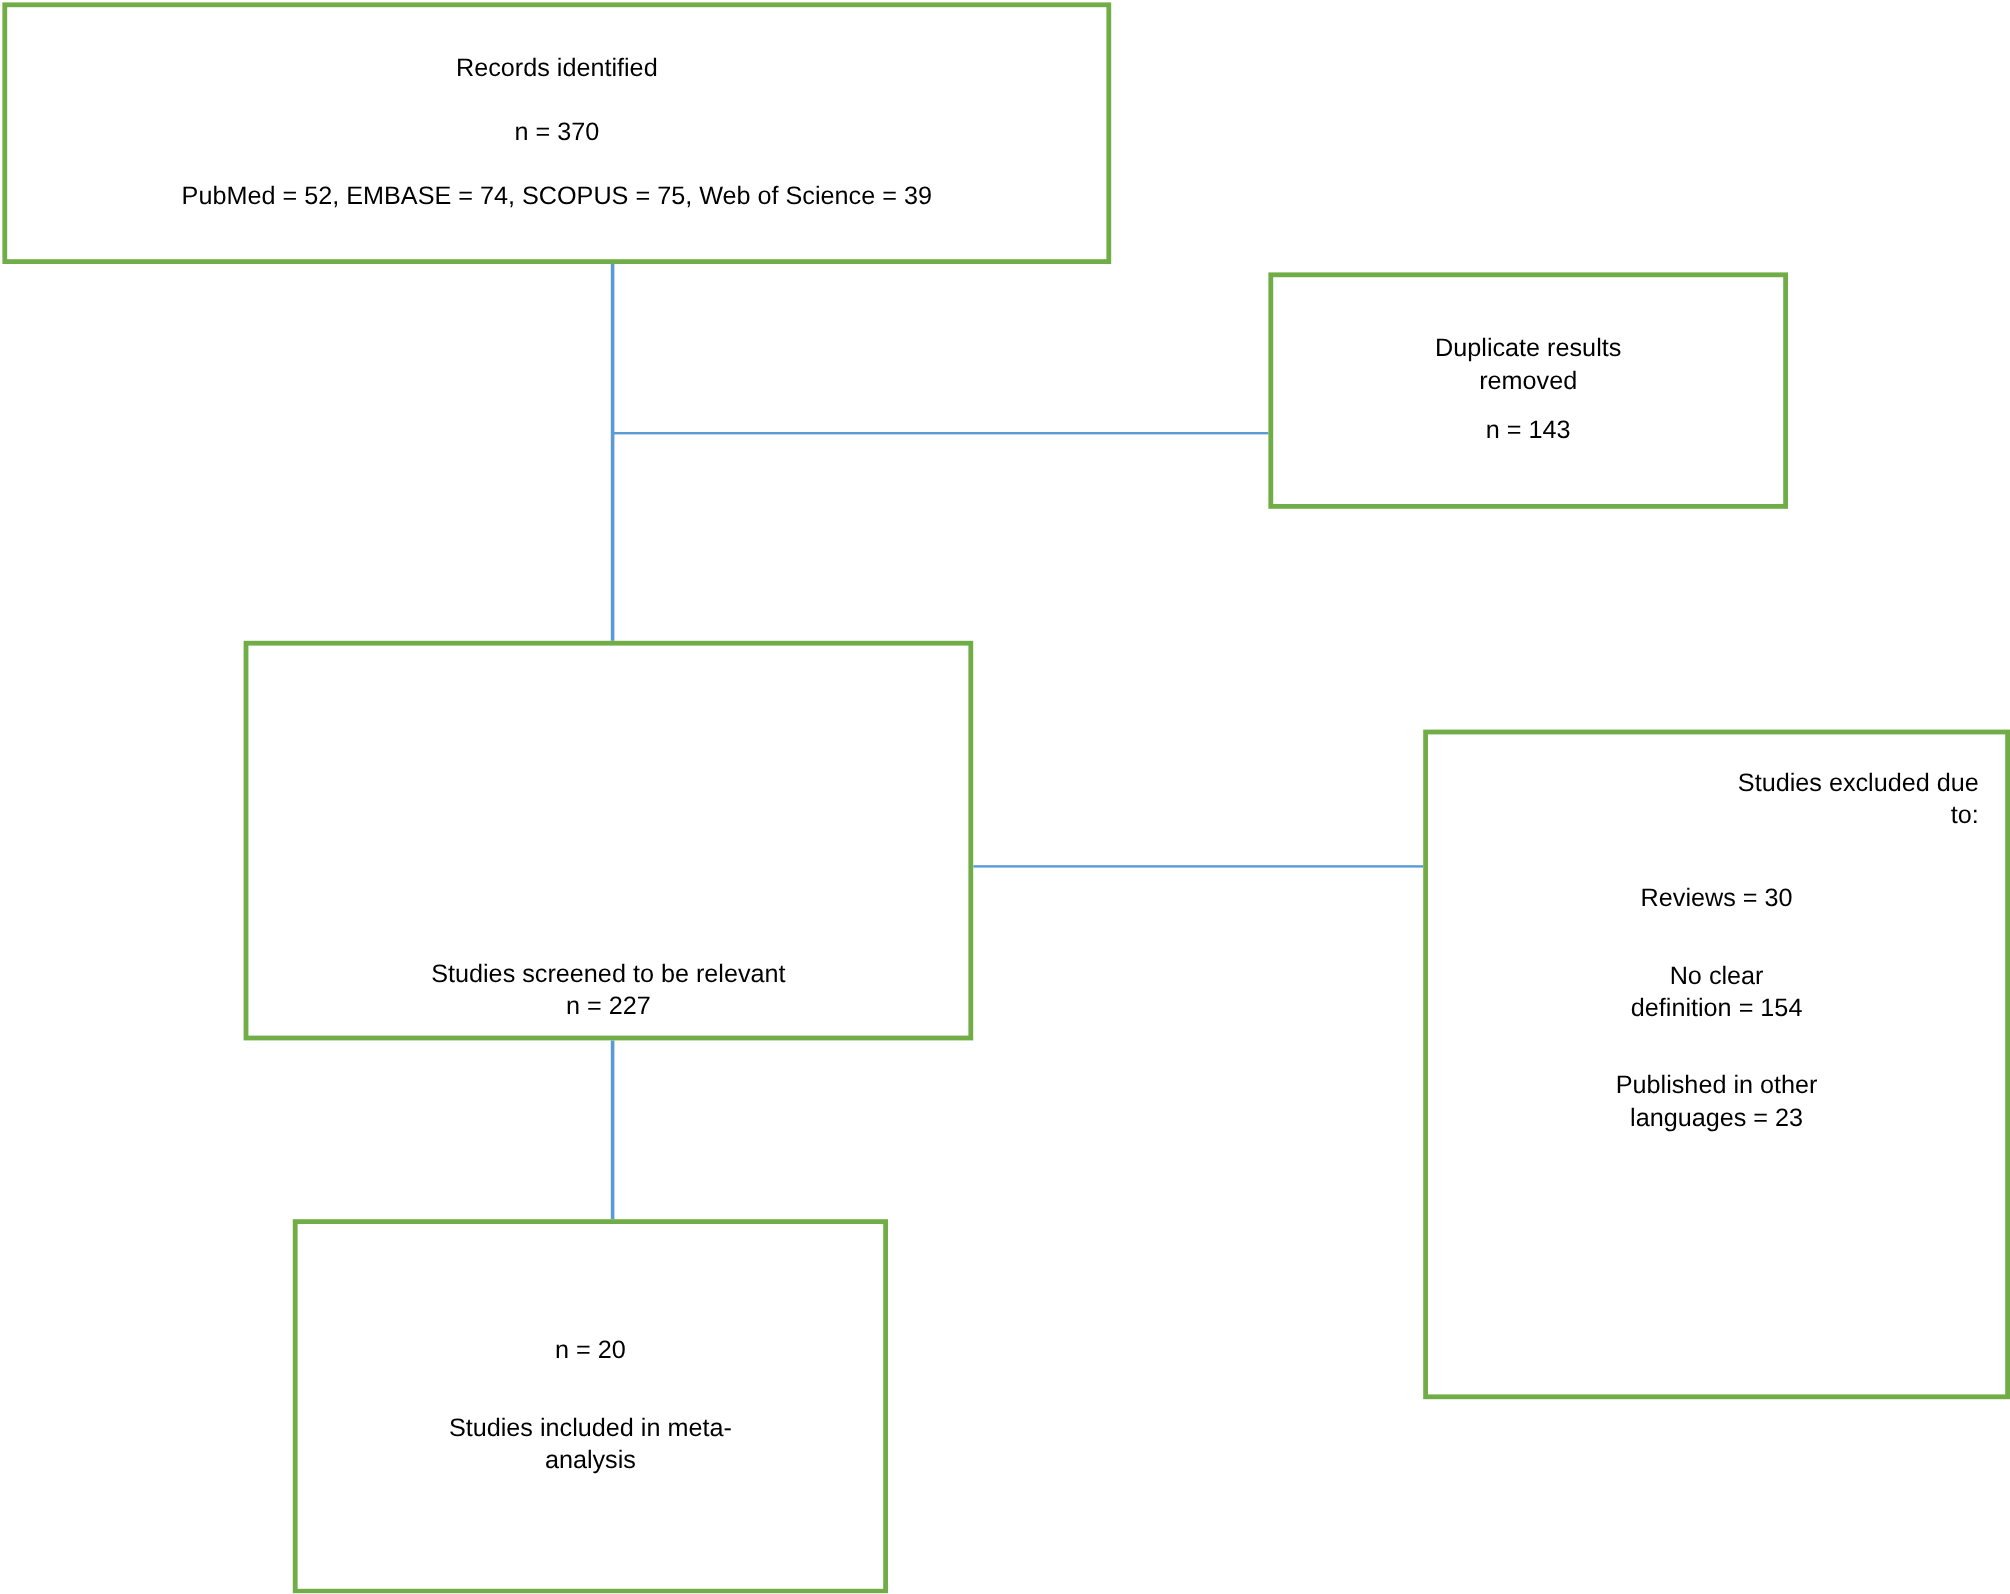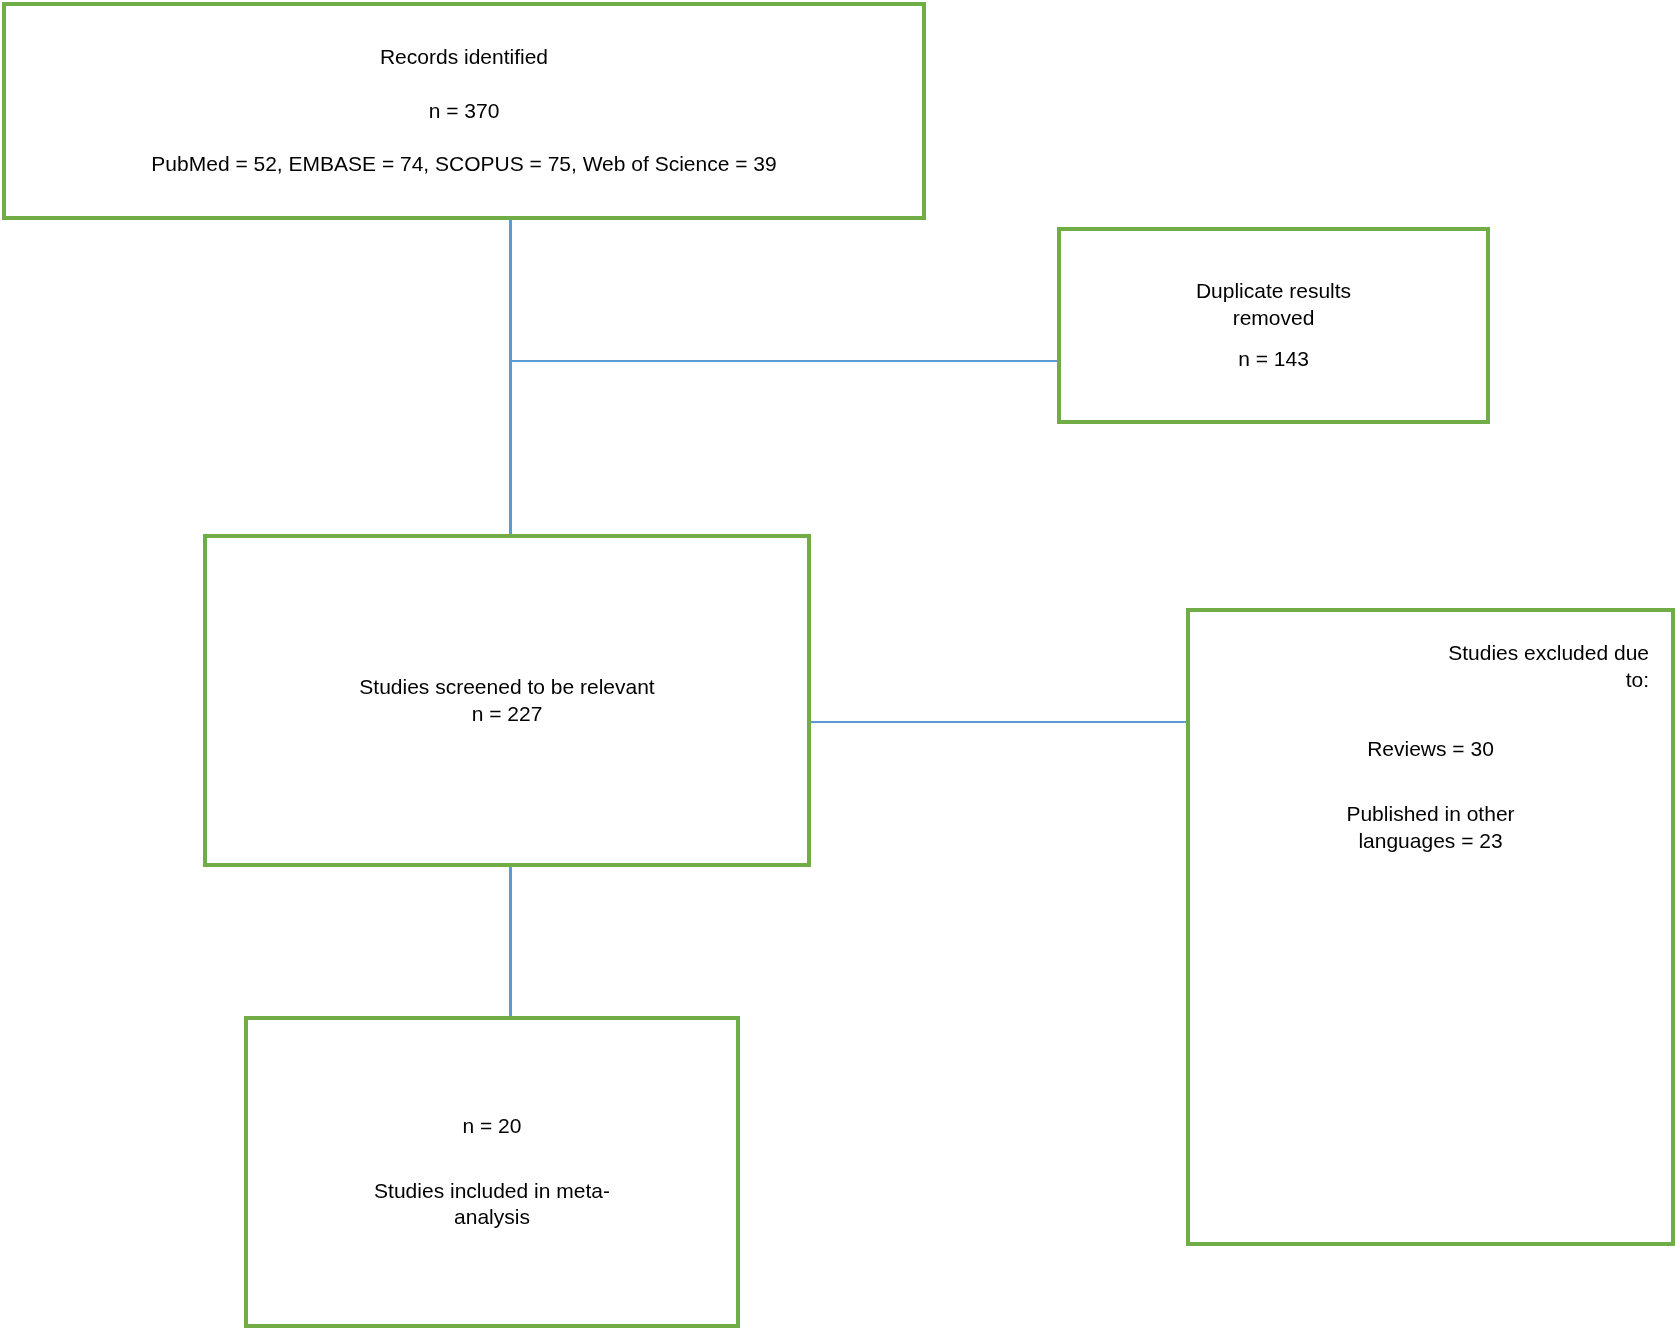--- a/index.html
+++ b/index.html
@@ -49,24 +49,25 @@
   #box-duplicates {
     left: 1057px; top: 227px;
     width: 433px; height: 197px;
     padding: 10px 22px;
     gap: 14px;
   }
   #box-screened {
     left: 203px; top: 534px;
     width: 608px; height: 333px;
     padding: 10px 20px;
+    justify-content: flex-end;
   }
   #box-excluded {
     left: 1186px; top: 608px;
-    width: 489px; height: 638px;
+    width: 489px; height: 558px;
     padding: 28px 22px;
     justify-content: flex-start;
   }
   #box-excluded .hdr { margin-bottom: 42px; }
   #box-excluded .reason { margin-bottom: 38px; }
   #box-excluded .reason:last-child { margin-bottom: 0; }
   #box-included {
     left: 244px; top: 1016px;
     width: 496px; height: 312px;
     padding: 10px 20px;
@@ -115,20 +116,24 @@
 
   <div class="box" id="box-excluded">
     <div class="hdr right">
       <p>Studies excluded due</p>
       <p>to:</p>
     </div>
     <div class="reason left">
       <p>Reviews = 30</p>
     </div>
     <div class="reason left">
+      <p>No clear</p>
+      <p>definition = 154</p>
+    </div>
+    <div class="reason left">
       <p>Published in other</p>
       <p>languages = 23</p>
     </div>
   </div>
 
   <div class="box center" id="box-included">
     <p>n = 20</p>
     <div>
       <p>Studies included in meta-</p>
       <p>analysis</p>

